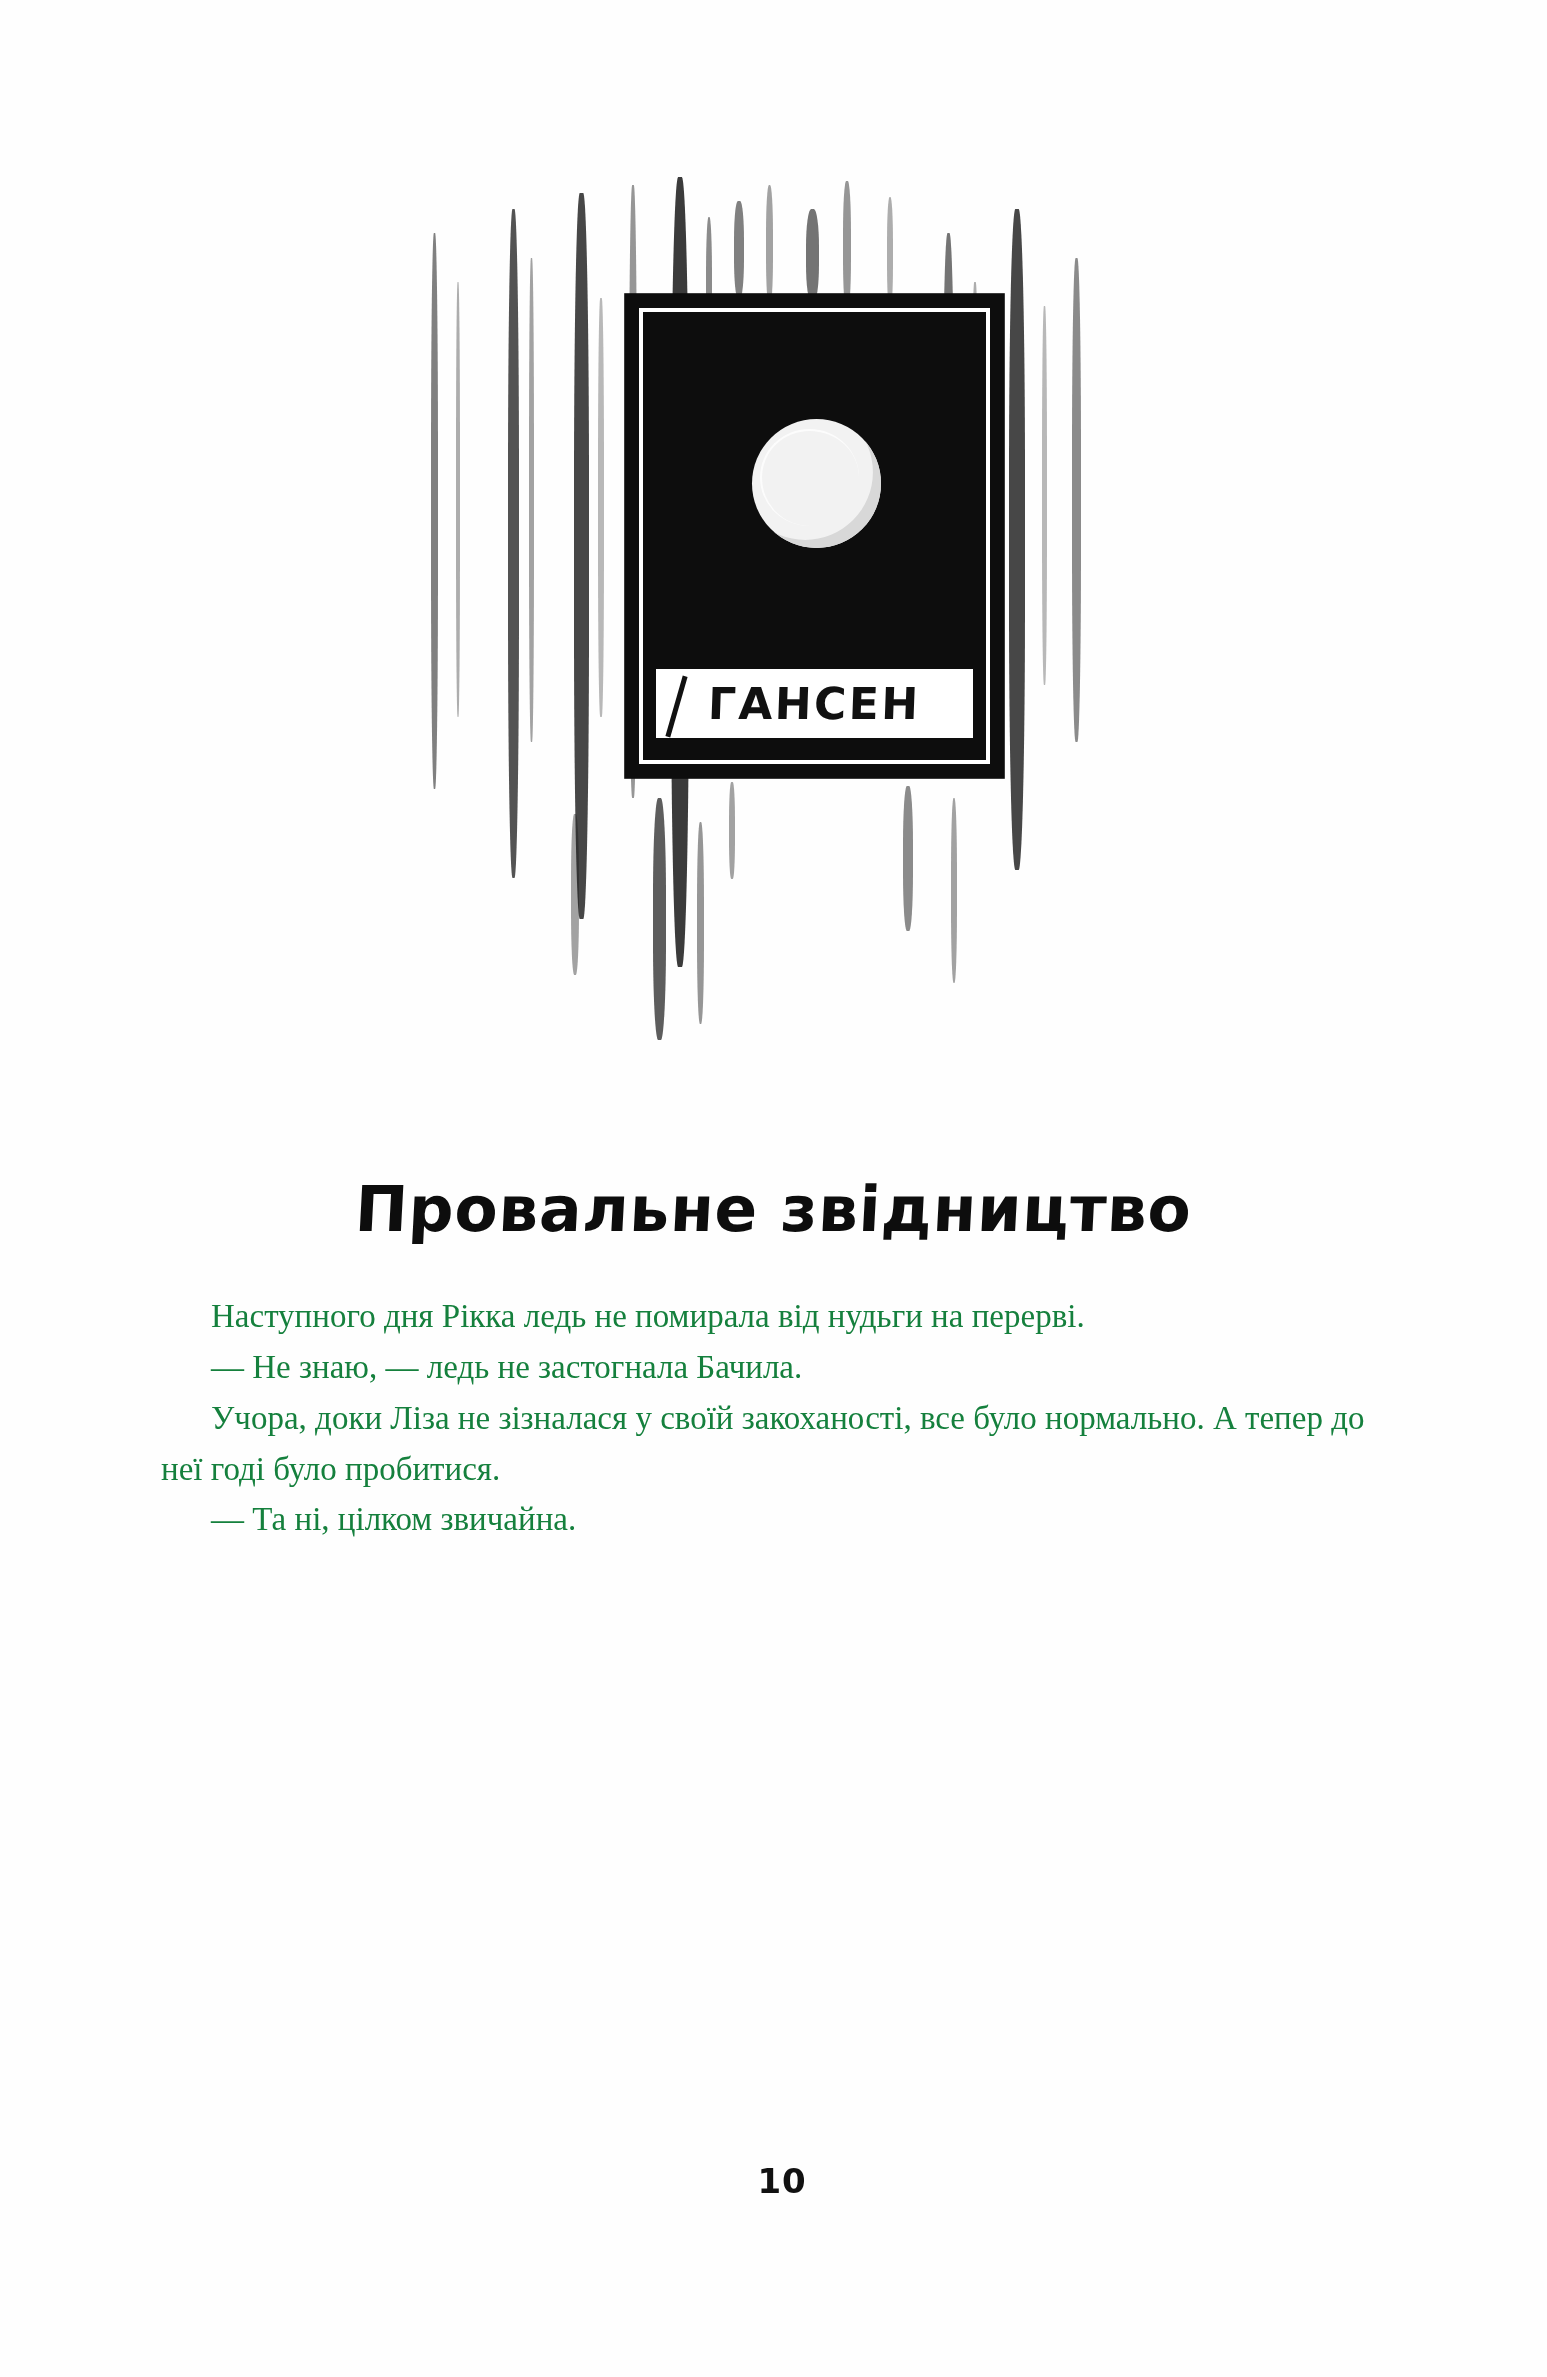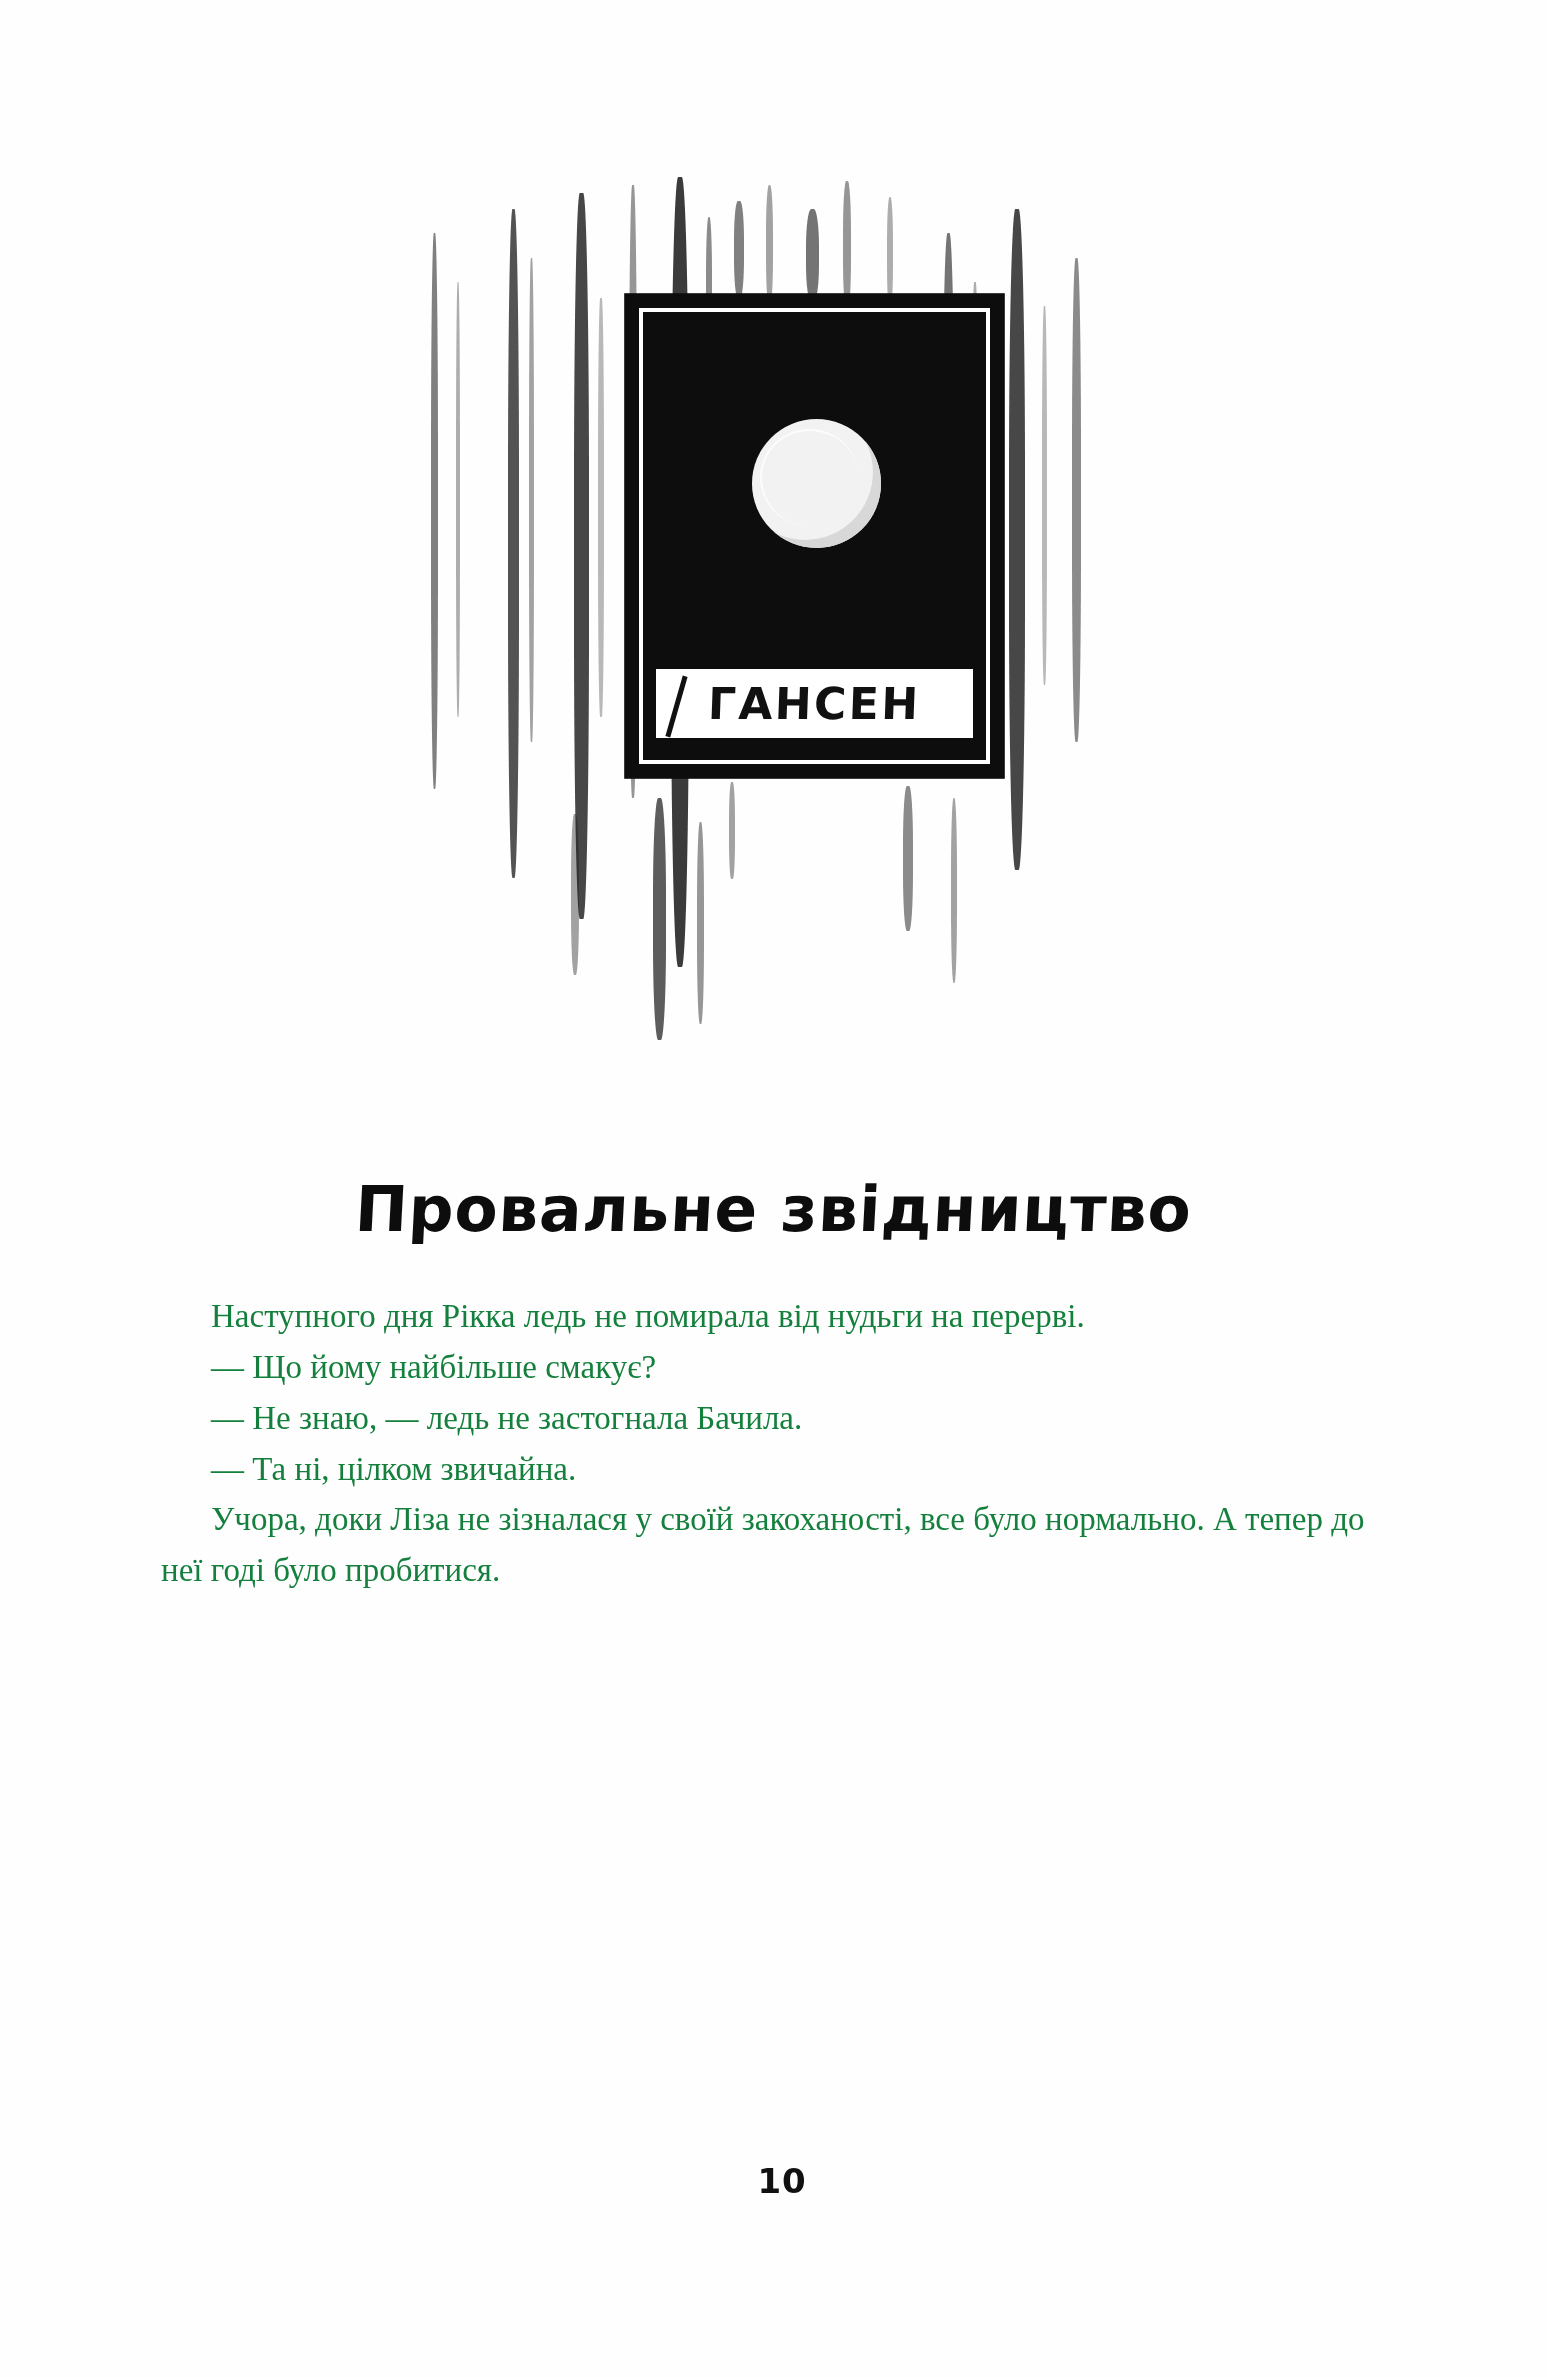--- a/index.html
+++ b/index.html
@@ -210,23 +210,22 @@
       </div>
 
     </div>
   </div>
 
   <div class="content">
     <h1 class="chapter-title">Провальне звідництво</h1>
 
     <div class="body-text">
       <p>Наступного дня Рікка ледь не помирала від нудьги на перерві.</p>
-      <p>— Що йому найбільше смакує?</p>
       <p>— Не знаю, — ледь не застогнала Бачила.</p>
+      <p>Учора, доки Ліза не зізналася у своїй закоханості, все було нормально. А тепер до неї годі було пробитися.</p>
       <p>— Та ні, цілком звичайна.</p>
-      <p>Учора, доки Ліза не зізналася у своїй закоханості, все було нормально. А тепер до неї годі було пробитися.</p>
     </div>
   </div>
 
   <div class="folio">10</div>
 
 </div>
 
 
 </body></html>

